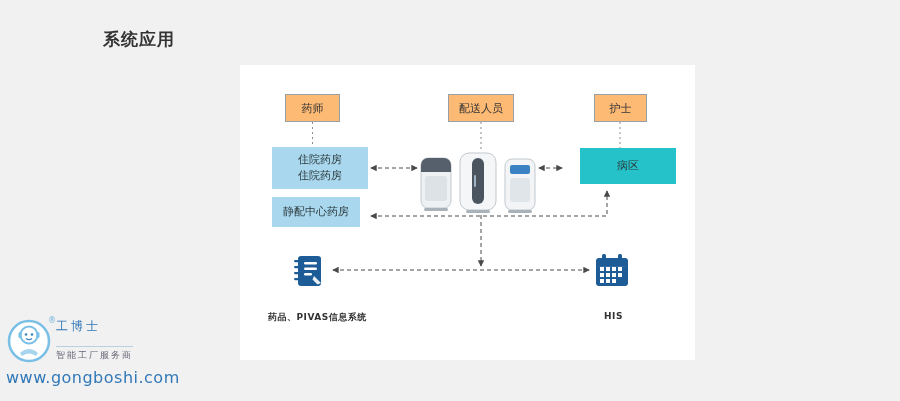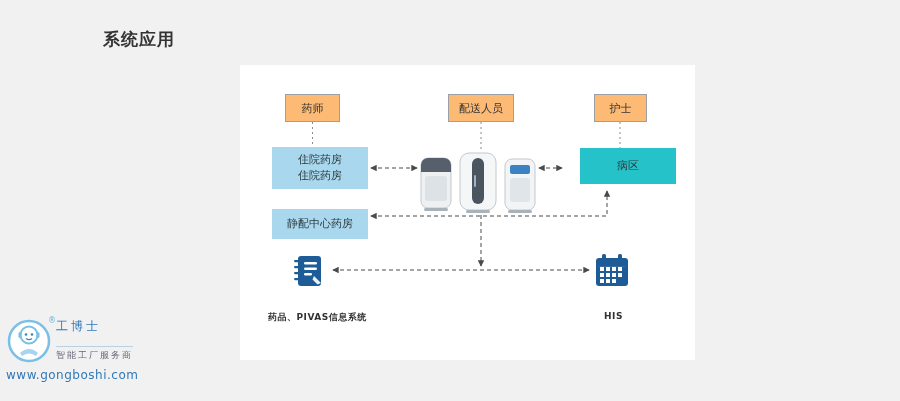--- a/index.html
+++ b/index.html
@@ -54,21 +54,21 @@
   }
   .wm-text { margin-left:4px; }
   .wm-brand {
     font-size:12px; font-weight:normal; color:#3178b8; letter-spacing:3px;
     line-height:1.1;
   }
   .wm-tagline {
     font-size:9px; color:#667; letter-spacing:2px; margin-top:12px;
     border-top:1px solid #b9cfe2; padding-top:2px;
   }
-  .wm-url { font-size:12px; color:#3178b8; margin-top:4px; letter-spacing:0.5px; }
+  .wm-url { font-size:16px; color:#3178b8; margin-top:4px; letter-spacing:0.5px; }
 </style>
 </head>
 <body>
 
 <div class="page-title">系统应用</div>
 
 <div class="panel">
 
   <svg class="connectors" viewBox="0 0 455 295">
     <defs>
@@ -95,21 +95,21 @@
     <span>配送人员</span>
   </div>
   <div class="actor-box" style="left:354px; top:29px; width:53px;">
     <span>护士</span>
   </div>
 
   <div class="node blue" style="left:32px; top:82px; width:96px; height:42px;">
     <span>住院药房</span>
     <span>住院药房</span>
   </div>
-  <div class="node blue" style="left:32px; top:144px; width:96px; height:30px;">
+  <div class="node blue" style="left:32px; top:132px; width:88px; height:30px;">
     <span>静配中心药房</span>
   </div>
   <div class="node teal" style="left:325px; top:83px; width:96px; height:36px;margin-left:15px;">
     <span>病区</span>
   </div>
 
   <div class="robots">
     <svg width="36" height="58" viewBox="0 0 36 58">
       <rect x="3" y="3" width="30" height="50" rx="7" fill="#eef0f2" stroke="#c3c9ce"></rect>
       <path d="M10,3 h16 a7,7 0 0 1 7,7 v7 h-30 v-7 a7,7 0 0 1 7,-7 z" fill="#55606c"></path>

